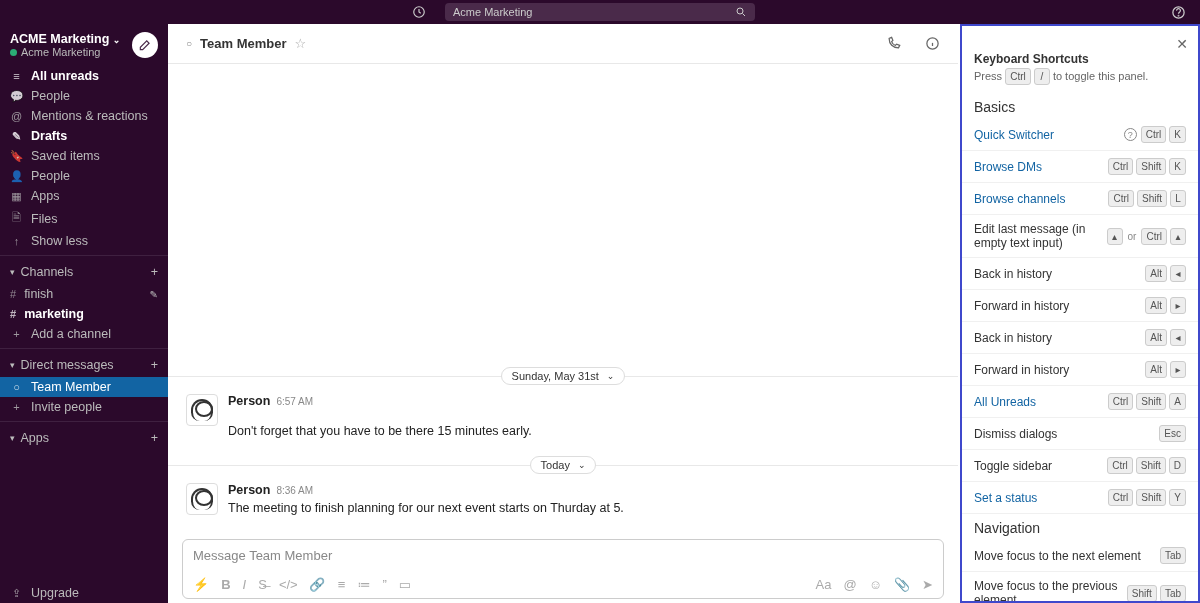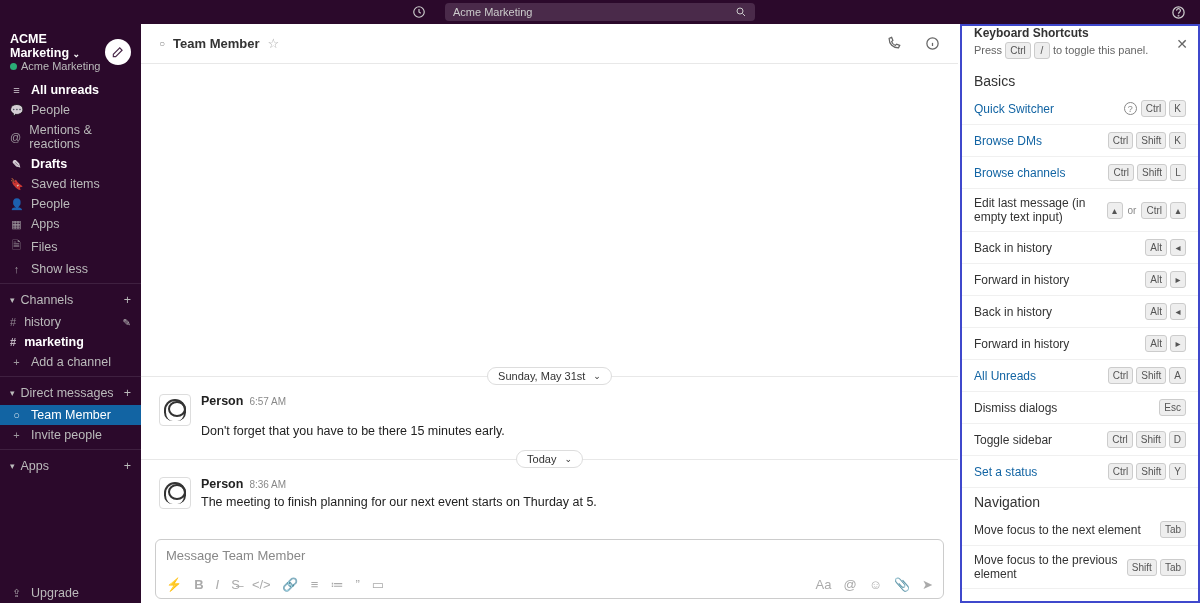--- a/index.html
+++ b/index.html
@@ -3,21 +3,21 @@
 <meta charset="utf-8">
 <style>
 * { margin: 0; padding: 0; box-sizing: border-box; font-family: -apple-system, "Segoe UI", Helvetica, Arial, sans-serif; }
 body { width: 1200px; height: 603px; overflow: hidden; background: #fff; }
 .topbar { height: 24px; background: #2b092b; display: flex; align-items: center; justify-content: center; position: relative; }
 .topbar .history { position: absolute; left: 412px; color: #ccc; font-size: 14px; display:flex; align-items:center;}
 .searchbox { width: 310px; height: 18px; background: #4a2a4a; border-radius: 4px; display: flex; align-items: center; padding: 0 8px; color: #ccc; font-size: 11px; }
 .searchbox .mag { margin-left: auto; }
 .topbar .help { position: absolute; right: 14px; color: #ccc; font-size: 14px; }
 .app { display: flex; height: 579px; }
-.sidebar { width: 141px; background: #2b092b; color: #bbb; font-size: 12.5px; display:flex; flex-direction:column;}
+.sidebar { width: 168px; background: #2b092b; color: #bbb; font-size: 12.5px; display:flex; flex-direction:column;}
 .ws-header { padding: 8px 10px; display: flex; align-items: center; }
 .ws-header .names { flex:1; }
 .ws-name { color: #fff; font-weight: bold; font-size: 12.5px; }
 .ws-sub { color: #bbb; font-size: 11px; display:flex; align-items:center; gap:4px;}
 .presence { width:7px; height:7px; border-radius:50%; background:#2bac76; display:inline-block;}
 .compose { width: 26px; height: 26px; background: #fff; border-radius: 50%; display:flex; align-items:center; justify-content:center; font-size:13px; color:#4a2a4a;}
 .side-item { padding: 3px 10px; display:flex; align-items:center; gap:8px; cursor:pointer; }
 .side-item .ic { width:13px; text-align:center; font-size:11px; opacity:.8;}
 .side-item.bold { color:#fff; font-weight:bold; }
 .side-sep { border-top:1px solid #3f2040; margin:4px 0; }
@@ -38,28 +38,28 @@
 .date-pill { background:#fff; border:1px solid #ddd; border-radius:12px; padding:2px 10px; font-size:11px; color:#333; position:relative; display:flex; align-items:center; gap:8px;}
 .msg { display:flex; padding:6px 18px; gap:10px;}
 .avatar { width:32px; height:32px; border-radius:4px; background:#fff; border:1px solid #ddd; flex-shrink:0; position:relative; overflow:hidden;}
 .avatar::after{content:''; position:absolute; inset:4px; border:2px solid #333; border-radius:50% 50% 40% 40%; border-bottom:none;}
 .avatar::before{content:''; position:absolute; top:6px; left:8px; width:14px; height:12px; border:2px solid #333; border-radius:50%;}
 .msg-body{font-size:12.5px; color:#222;}
 .msg-body .hd { display:flex; align-items:baseline; gap:6px;}
 .msg-body .name{font-weight:bold;}
 .msg-body .time{font-size:10px; color:#888;}
 .msg-body .line{margin-top:2px; line-height:1.5;}
-.datebar2 { display:flex; align-items:center; justify-content:center; position:relative; height:24px; }
+.datebar2 { display:flex; align-items:center; justify-content:center; position:relative; height:24px; margin-top:6px;}
 .datebar2::before{content:''; position:absolute; left:0; right:0; top:50%; border-top:1px solid #e8e8e8;}
 .composer { margin:4px 14px 4px; border:1px solid #ccc; border-radius:6px; }
 .composer .input { padding:8px 10px; color:#888; font-size:13px;}
 .composer .tools { display:flex; align-items:center; padding:6px 10px; gap:12px; color:#aaa; font-size:13px;}
 .composer .tools .r { margin-left:auto; display:flex; gap:12px;}
 .shortcut-panel { width:240px; border:2px solid #3f48cc; background:#fff; overflow-y:auto; font-size:12px; color:#333; position:relative;}
-.sp-head { padding:0 12px 8px; }
+.sp-head { padding:26px 12px 8px; }
 .sp-head .t {font-weight:bold; font-size:12px;}
 .sp-head .s {font-size:11px; color:#666; margin-top:2px;}
 .sp-close { position:absolute; right:10px; top:10px; color:#666; font-size:14px; cursor:pointer;}
 .key { display:inline-block; background:#eee; border:1px solid #ccc; border-radius:3px; padding:0 4px; font-size:10px; color:#555; min-width:16px; text-align:center; line-height:16px; height:17px;}
 .sp-sec { padding:6px 12px 4px; font-weight:normal; font-size:14px;}
 .sp-row { display:flex; align-items:center; padding:7px 12px; border-bottom:1px solid #f0f0f0; gap:4px;}
 .sp-row .lbl { flex:1; font-size:12px; }
 .sp-row .link { color:#1264a3; }
 .sp-row .keys { display:flex; gap:3px; align-items:center;}
 .sp-row .or { font-size:10px; color:#888; margin:0 2px;}
@@ -150,21 +150,21 @@
     <div class="side-sep"></div>
     <div class="side-section">
       <span class="lbl">
           <span style="font-size:9px;">▾</span>
           <span>Channels</span>
         </span>
       <span>+</span>
     </div>
     <div class="side-item">
         <span class="hash">#</span>
-        <span>history</span>
+        <span>finish</span>
         <span style="margin-left:auto; font-size:10px;">✎</span>
       </div>
     <div class="side-item bold">
         <span class="hash">#</span>
         <span>marketing</span>
       </div>
     <div class="side-item">
         <span class="ic">+</span>
         <span>Add a channel</span>
       </div>

